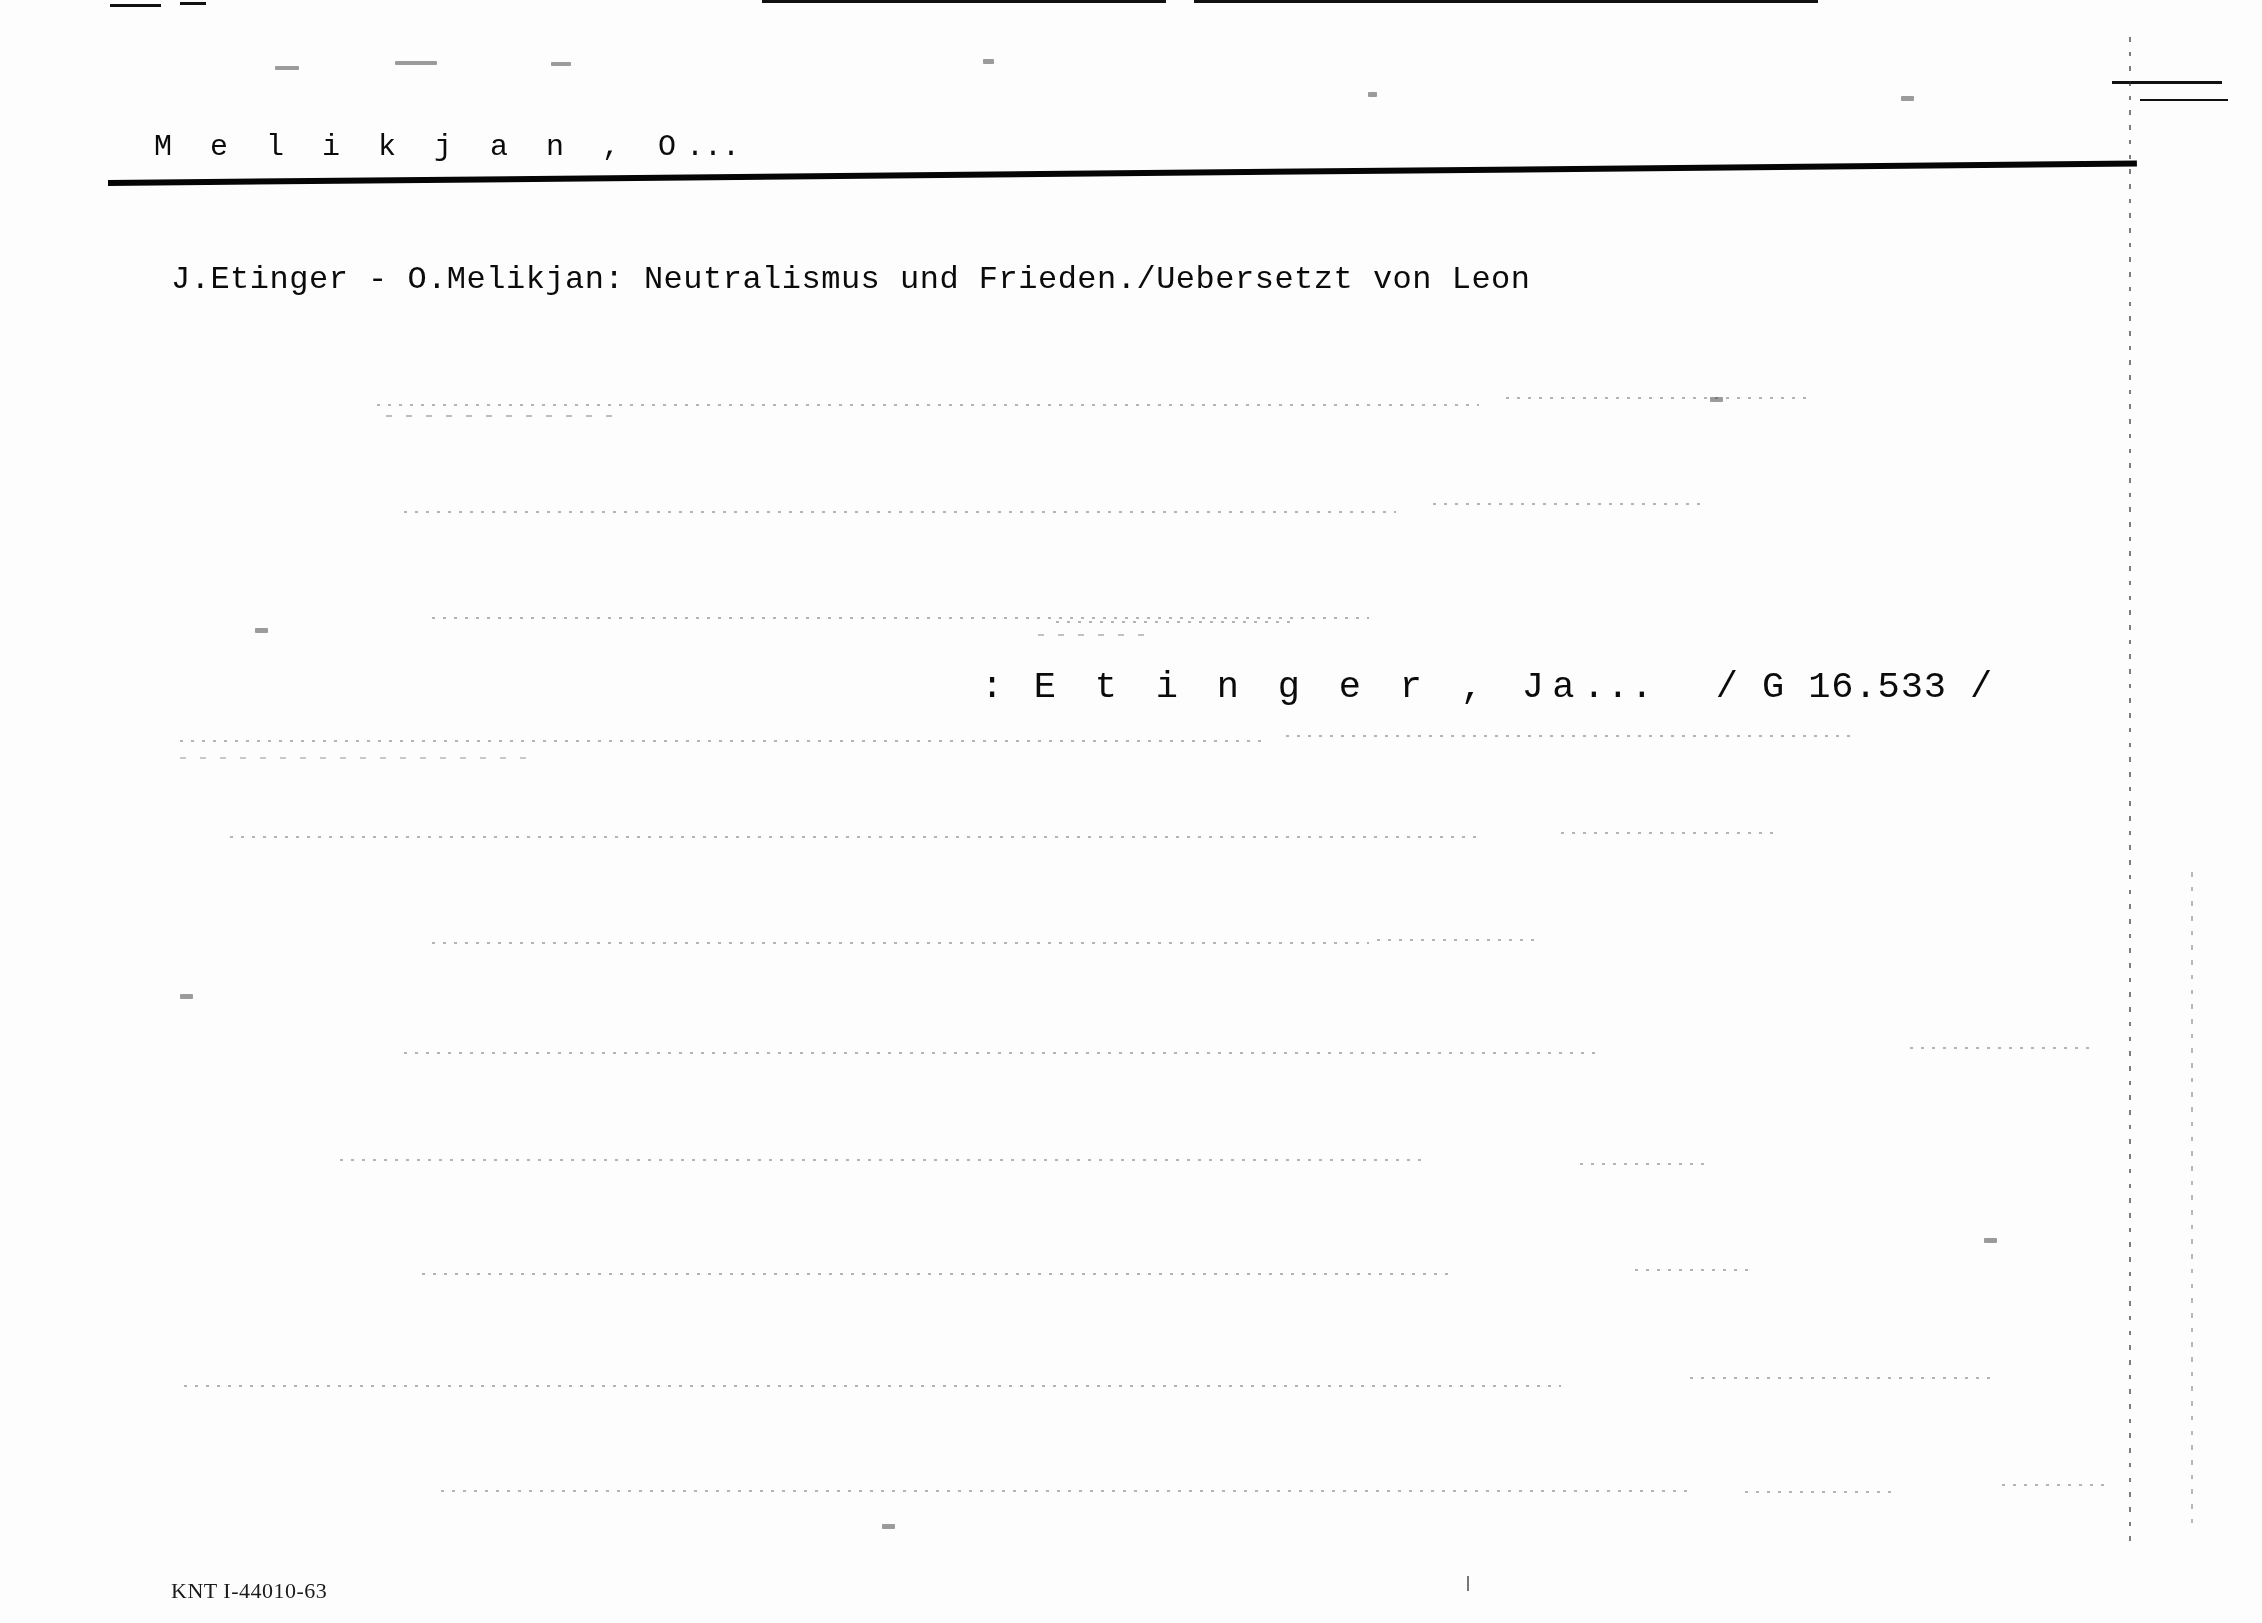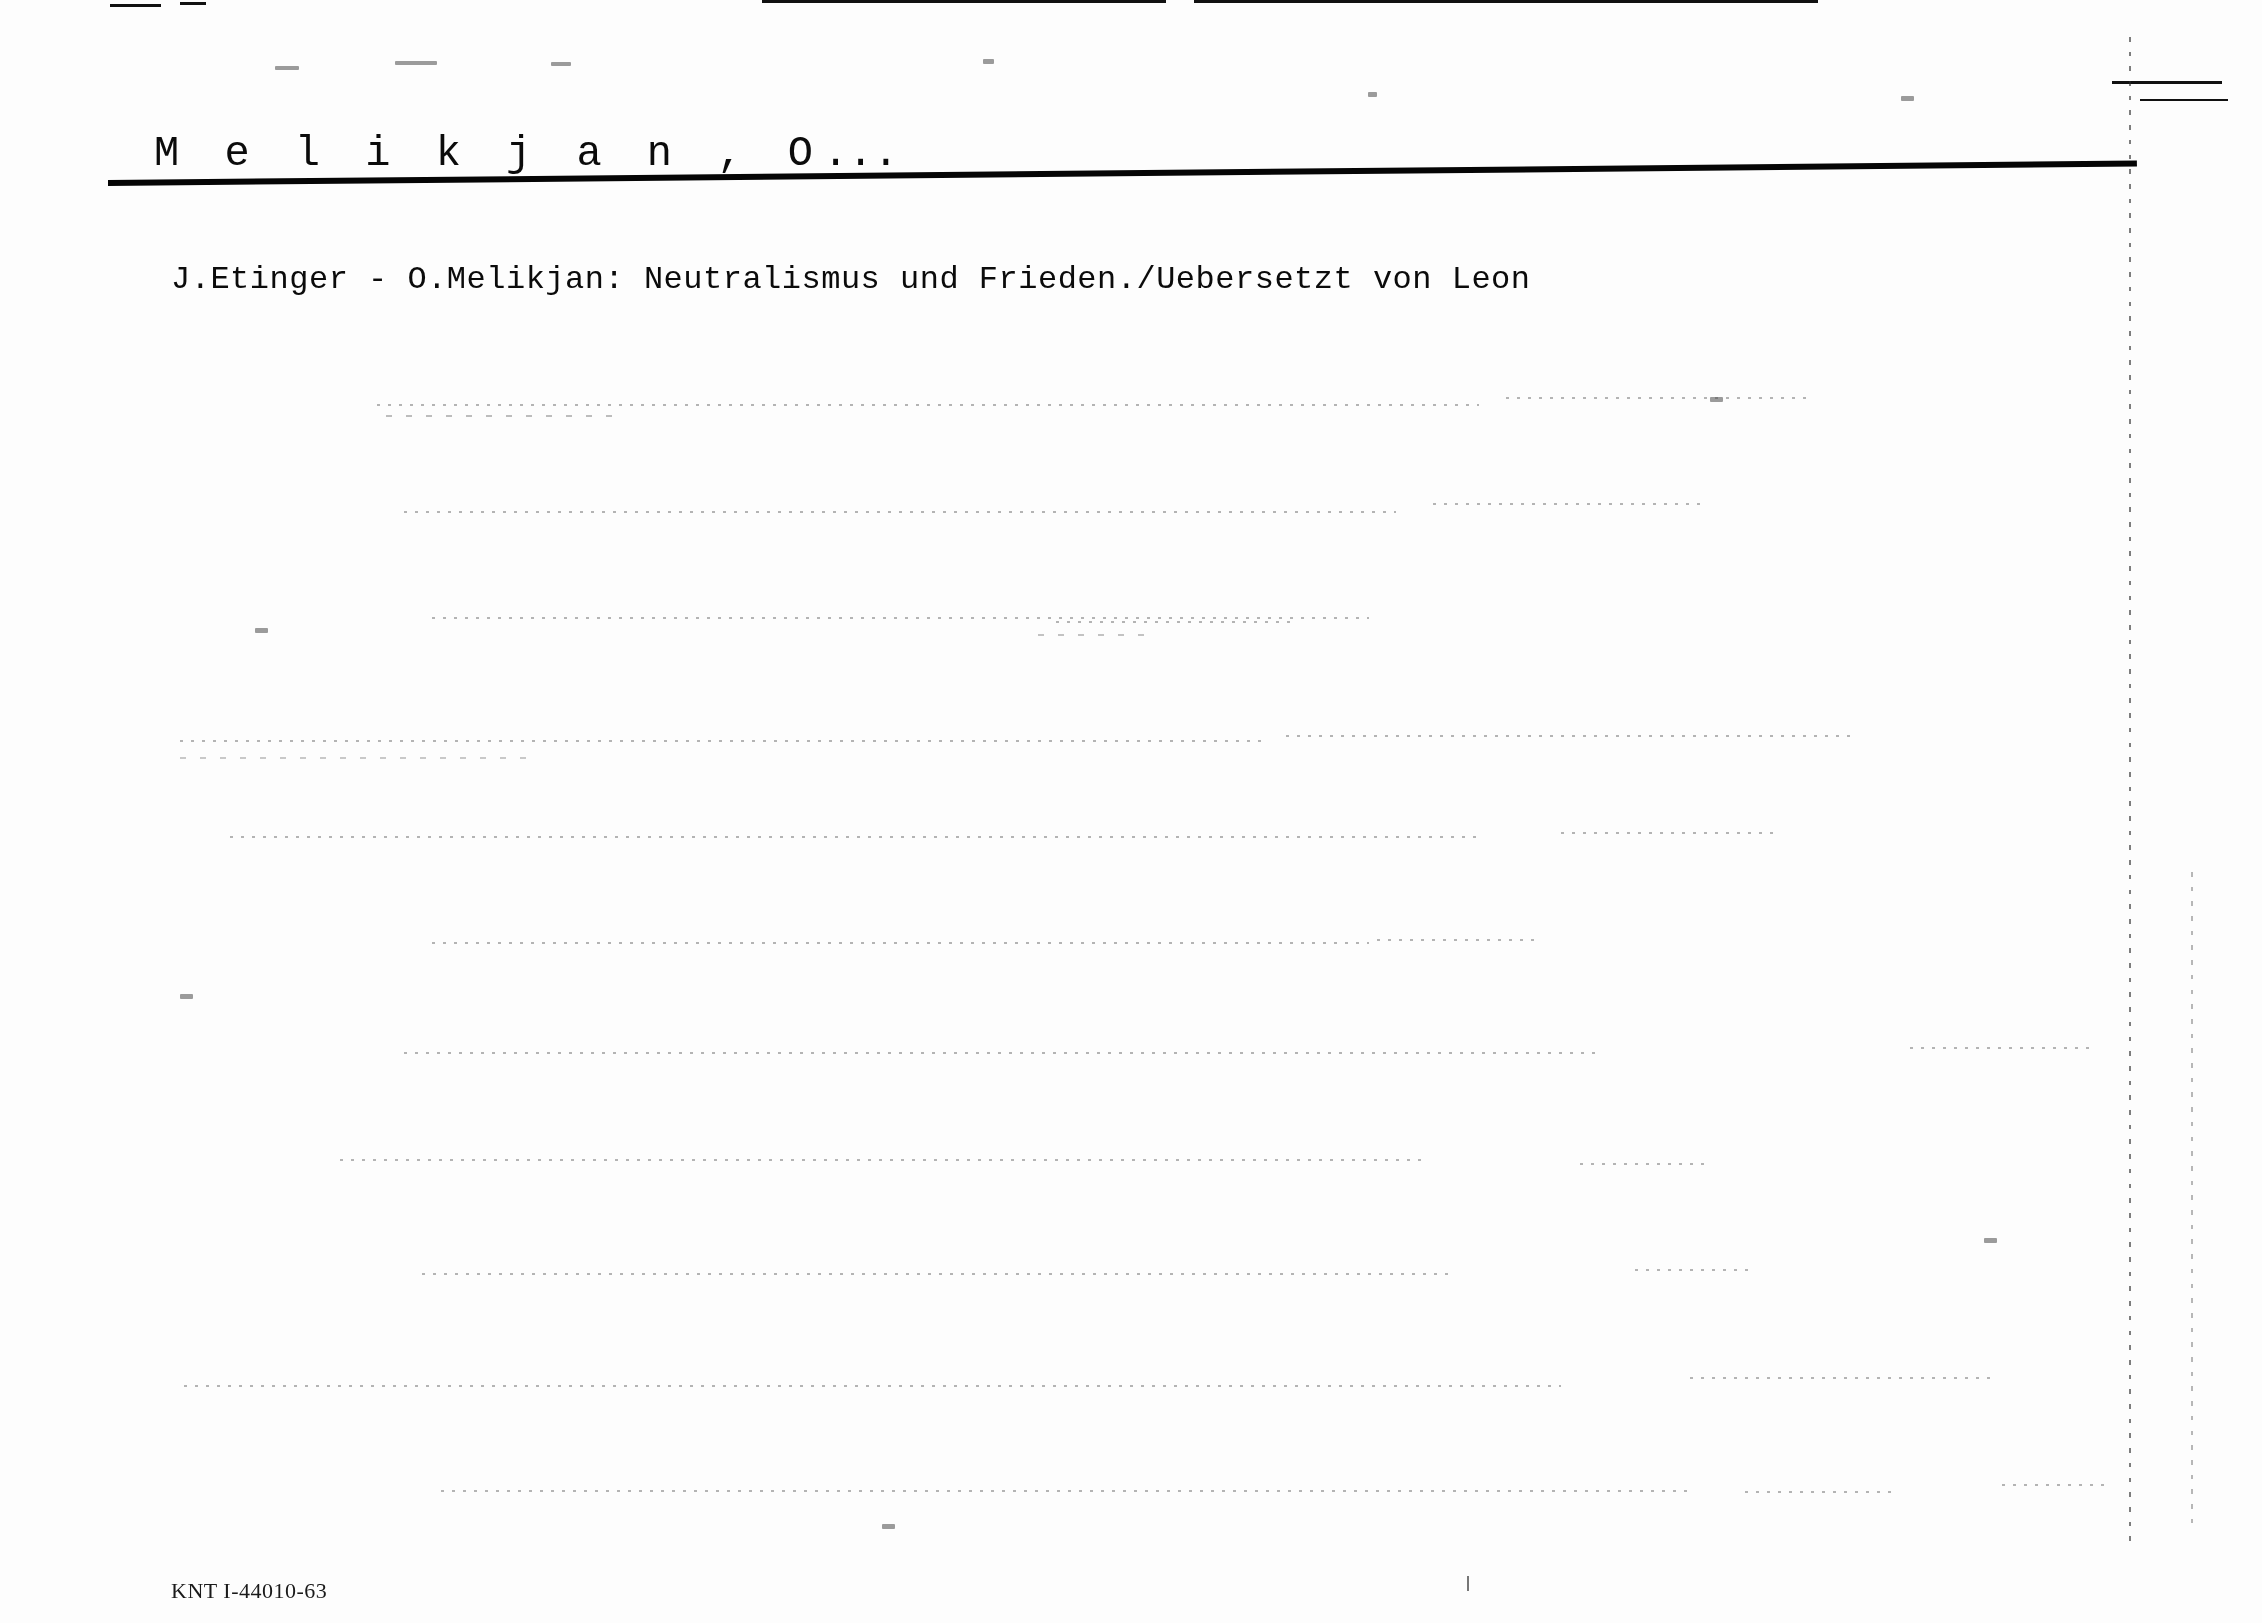--- a/index.html
+++ b/index.html
@@ -66,21 +66,21 @@
     position: absolute;
     background: #111;
     height: 3.7px;
   }
 
   
   #heading {
     position: absolute;
     left: 154px;
     top: 130px;
-    font-size: 42px;
+    font-size: 30px;
     letter-spacing: 10px;
     white-space: nowrap;
     font-family: "Liberation Mono", monospace;
   }
   #heading .dots { letter-spacing: 0px; }
 
   
   #rule {
     position: absolute;
     left: 108px;
@@ -155,20 +155,24 @@
   <div class="dotcol" style="left:2129px; top:37px;   height:1506px;"></div>
   <div class="dotcol" style="left:2191px; top:872px; height:661px; opacity:.55;"></div>
 
   <div id="heading">
     <span>M e l i k j a n ,  O</span><span class="dots">...</span>
   </div>
   <div id="rule"></div>
 
   <div class="bodyline" id="line1">J.Etinger - O.Melikjan: Neutralismus und Frieden./Uebersetzt von Leon</div>
 
+  <div id="xref">
+    <span class="spaced">:</span>
+    <span class="spaced">E t i n g e r ,  Ja</span><span class="dots">...</span><span class="shelf">/ G 16.533 /</span>
+  </div>
 
   <div class="dashrow fine" style="left:377px;  top:404px;  width:1102px;"></div>
   <div class="dashrow fine" style="left:1506px; top:397px;  width:303px;"></div>
   <div class="dashrow fine" style="left:404px;  top:511px;  width:992px;"></div>
   <div class="dashrow fine" style="left:1433px; top:503px;  width:275px;"></div>
   <div class="dashrow fine" style="left:432px;  top:617px;  width:937px;"></div>
   <div class="dashrow fine" style="left:1056px; top:621px;  width:239px;"></div>
   <div class="dashrow fine" style="left:180px;  top:740px;  width:1084px;"></div>
   <div class="dashrow fine" style="left:1286px; top:735px;  width:569px;"></div>
   <div class="dashrow fine" style="left:230px;  top:836px;  width:1249px;"></div>

